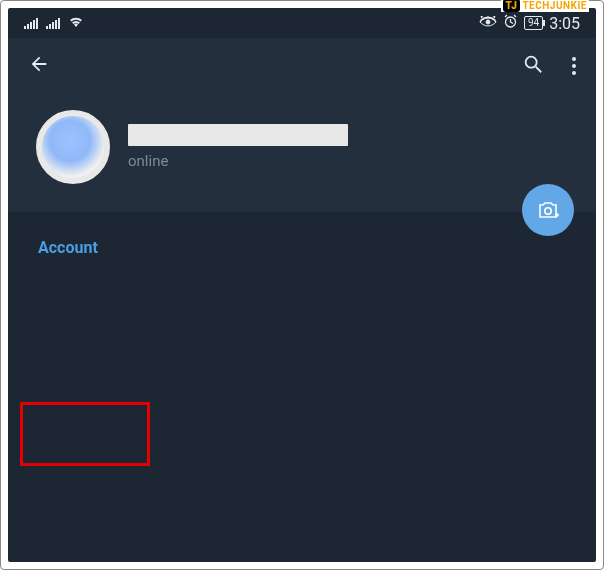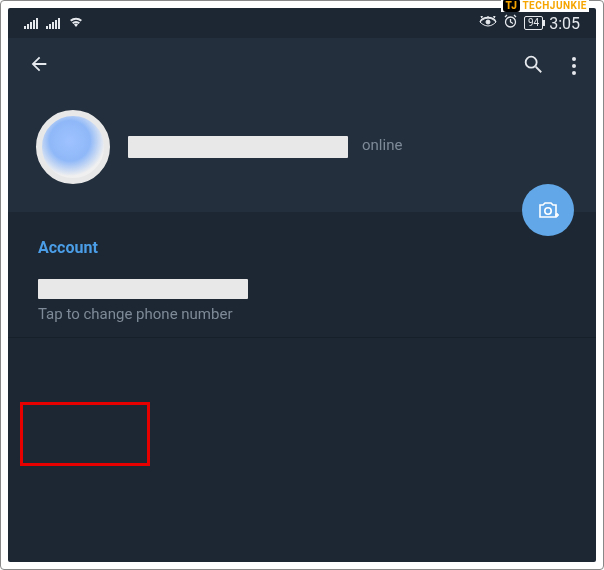--- a/index.html
+++ b/index.html
@@ -87,21 +87,21 @@
       padding: 16px 28px 28px 28px;
       position: relative;
     }
     .profile-row { display: flex; align-items: center; gap: 18px; }
     .avatar {
       width: 74px; height: 74px; border-radius: 50%;
       background: radial-gradient(circle at 45% 40%, #9fc2ff 0%, #8fb8f8 40%, #f0f0f0 70%);
       border: 6px solid #e8e8e8;
       flex-shrink: 0;
     }
-    .profile-text { display: flex; flex-direction: row; gap: 14px; }
+    .profile-text { display: flex; flex-direction: column; gap: 6px; }
     .name-redacted { width: 220px; height: 22px; background: #e8e8e8; border-radius: 1px; }
     .status-text { color: #7e8a97; font-size: 15px; }
     .camera-fab {
       position: absolute; right: 22px; bottom: -24px;
       width: 52px; height: 52px; border-radius: 50%;
       background: #62a8e8;
       display: flex; align-items: center; justify-content: center;
     }
     .camera-fab svg { width: 24px; height: 24px; }
     .section-header {
@@ -225,24 +225,20 @@
             <line x1="19" y1="17" x2="23" y2="17" stroke="#fff" stroke-width="1.6"></line>
             <line x1="21" y1="15" x2="21" y2="19" stroke="#fff" stroke-width="1.6"></line>
           </svg>
       </div>
     </div>
 
     <div class="section-header">Account</div>
 
     <div class="settings-list">
 
-      <div class="settings-item">
-        <div class="phone-redacted"></div>
-        <div class="desc">Tap to change phone number</div>
-      </div>
 
 
       <div class="settings-item" style="border-bottom:none;">
       </div>
 
     </div>
 
     <div class="highlight-box"></div>
 
   </div>

